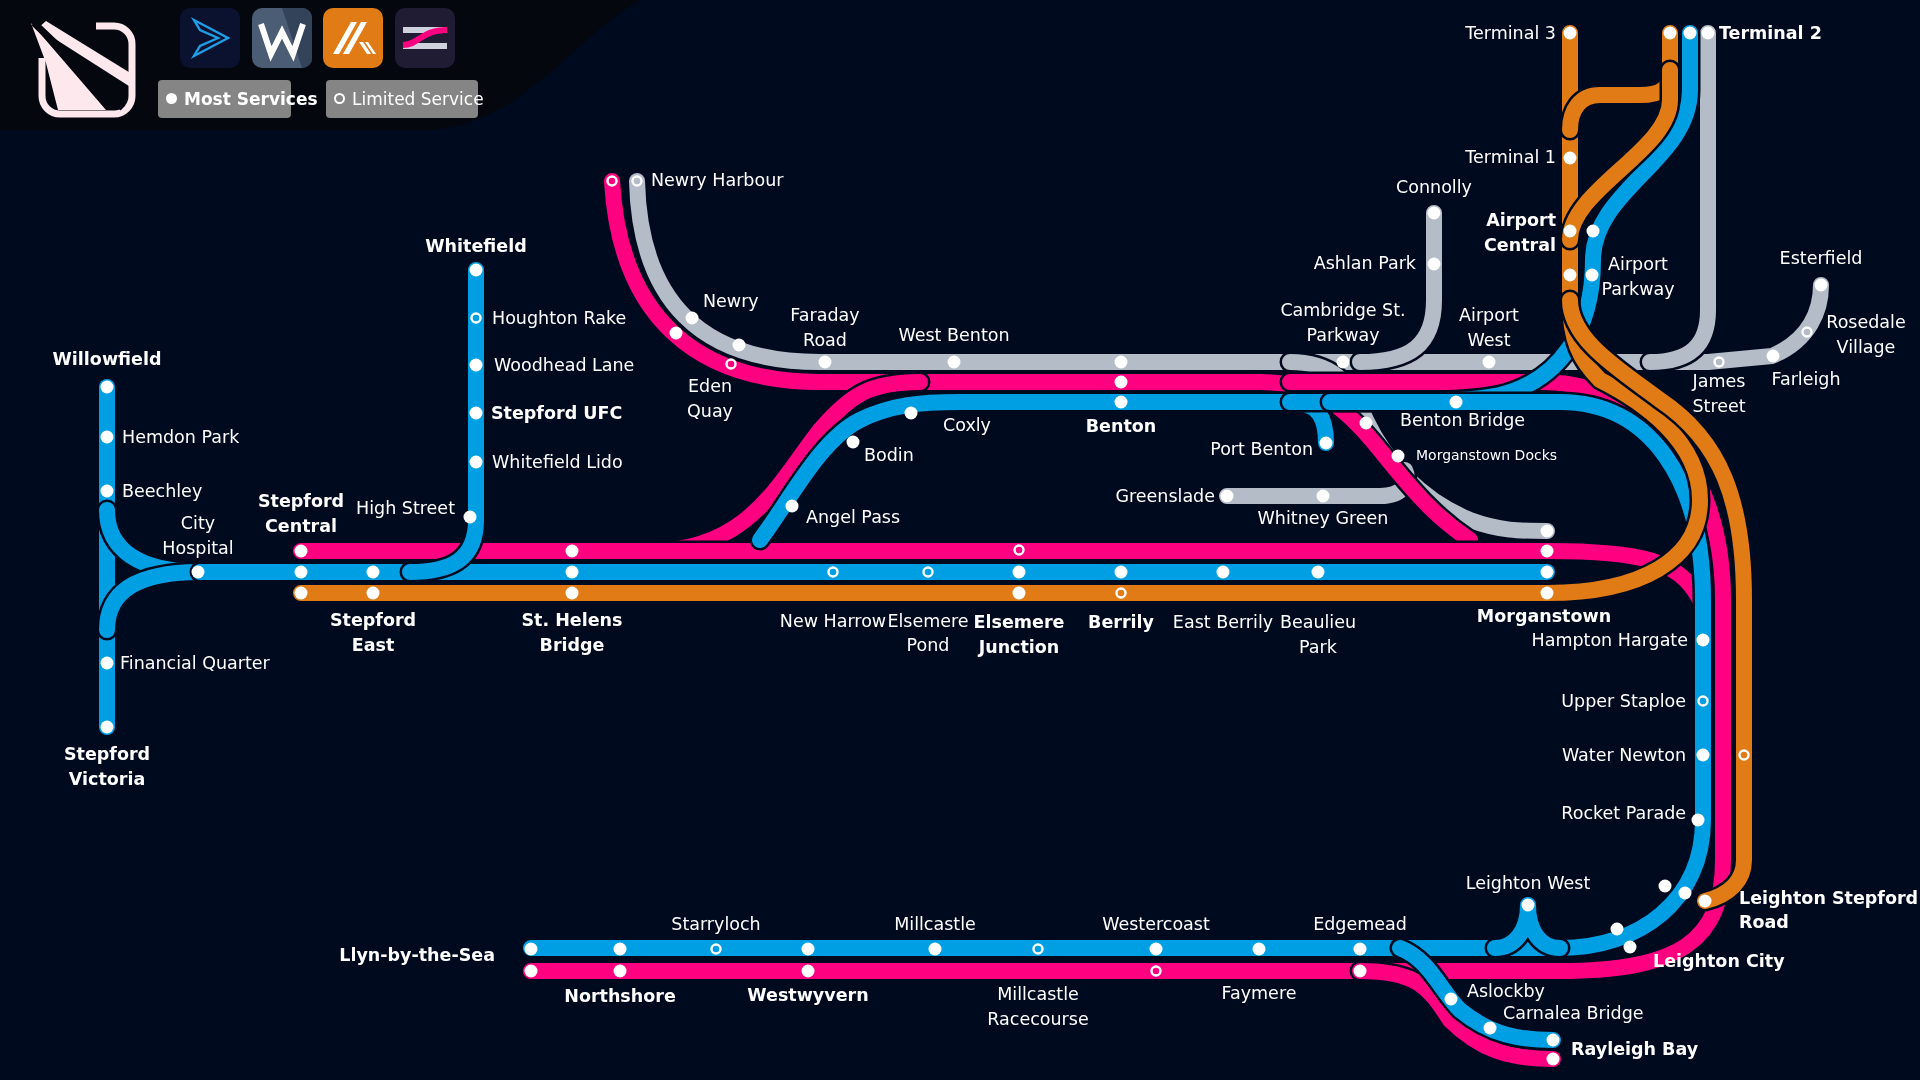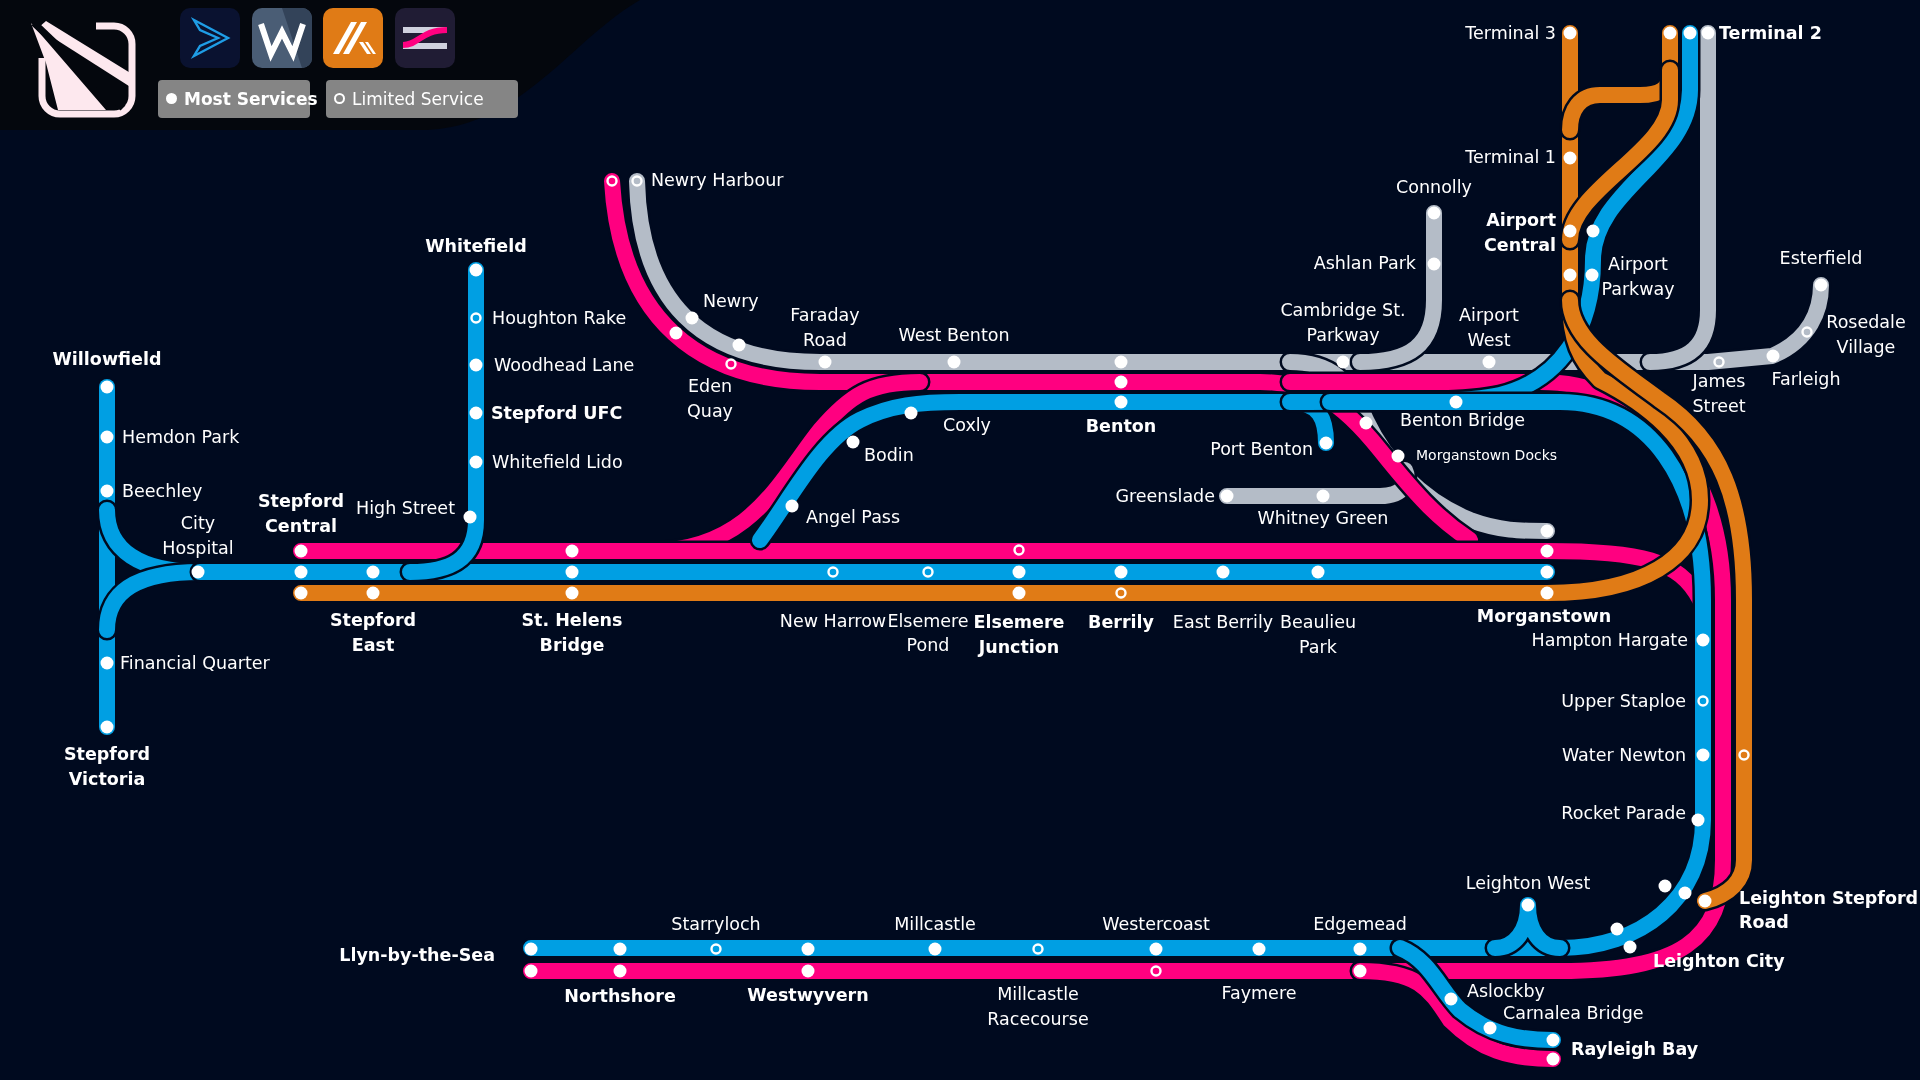--- a/index.html
+++ b/index.html
@@ -48,24 +48,24 @@
     </svg>
 </div>
 <div class="app-icon" style="left:395px;background:#201c34">
   <svg width="60" height="60" viewBox="0 0 60 60">
       <rect x="8" y="19" width="44" height="6" fill="#cfd1de"></rect>
       <rect x="8" y="35" width="44" height="6" fill="#cfd1de"></rect>
       <path d="M8 37 C24 37 26 22 52 22" fill="none" stroke="#ff0080" stroke-width="6"></path>
     </svg>
 </div>
 
-<div class="legend-chip" style="left:158px;width:152px;font-weight:bold;">
+<div class="legend-chip" style="left:158px;width:133px;font-weight:bold;">
   <span class="dot" style="background:#fff"></span><span>Most Services</span>
 </div>
-<div class="legend-chip" style="left:326px;width:192px;">
+<div class="legend-chip" style="left:326px;width:152px;">
   <span class="dot" style="border:2.5px solid #fff;width:7px;height:7px"></span><span>Limited Service</span>
 </div>
 
 <svg id="map" width="1920" height="1080" viewBox="0 0 1920 1080" style="pointer-events:none">
   <g id="route-layer" fill="none" stroke-linecap="round" stroke-linejoin="round">
       <path d="M637 181 C640 300 700 362 820 362 L1560 362 C1620 362 1650 362 1708 362 L1772 356 C1810 340 1821 310 1821 285" stroke="#000a1f" stroke-width="21"></path>
       <path d="M637 181 C640 300 700 362 820 362 L1560 362 C1620 362 1650 362 1708 362 L1772 356 C1810 340 1821 310 1821 285" stroke="#b4bcc7" stroke-width="16"></path>
       <path d="M1434 213 L1434 300 C1434 345 1410 362 1360 362" stroke="#000a1f" stroke-width="21"></path>
       <path d="M1434 213 L1434 300 C1434 345 1410 362 1360 362" stroke="#b4bcc7" stroke-width="16"></path>
       <path d="M1708 33 L1708 310 C1708 345 1690 362 1650 362" stroke="#000a1f" stroke-width="21"></path>

